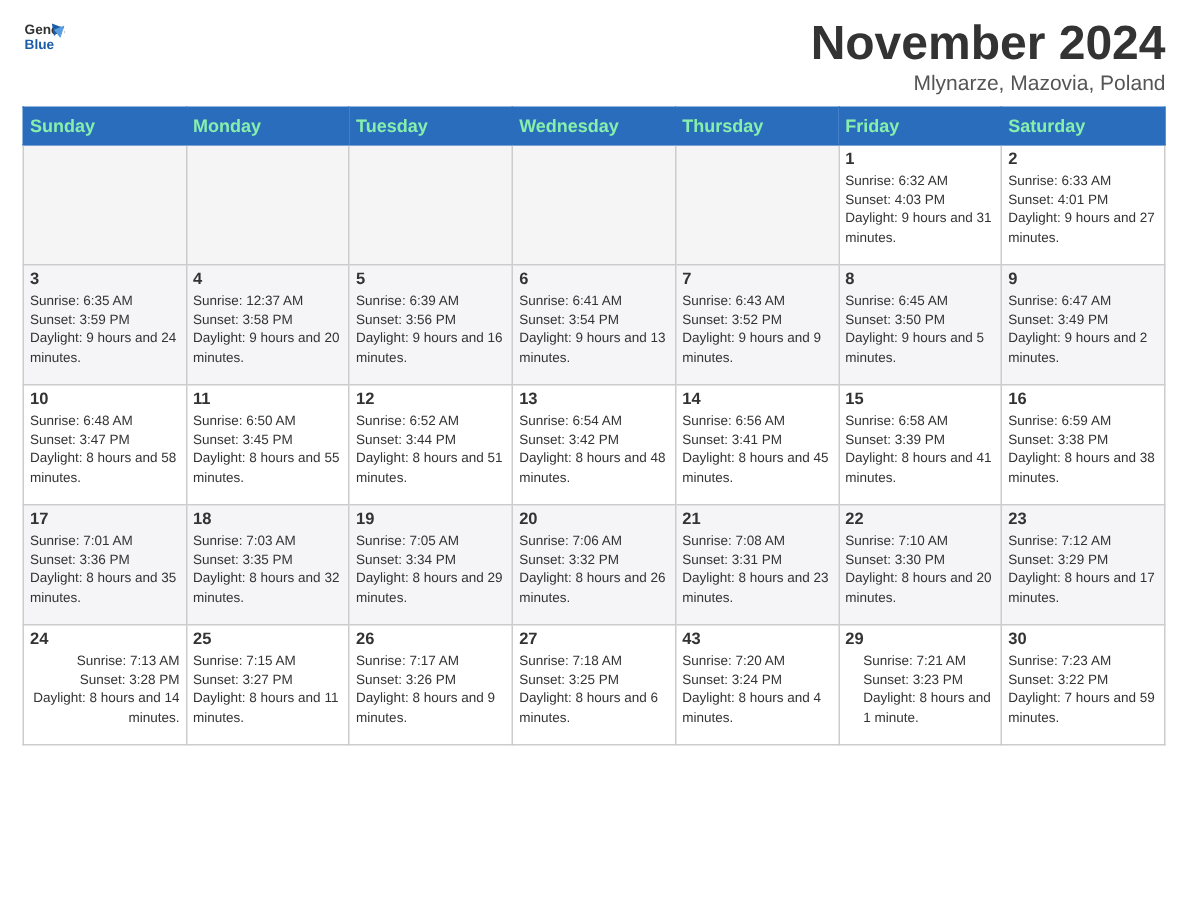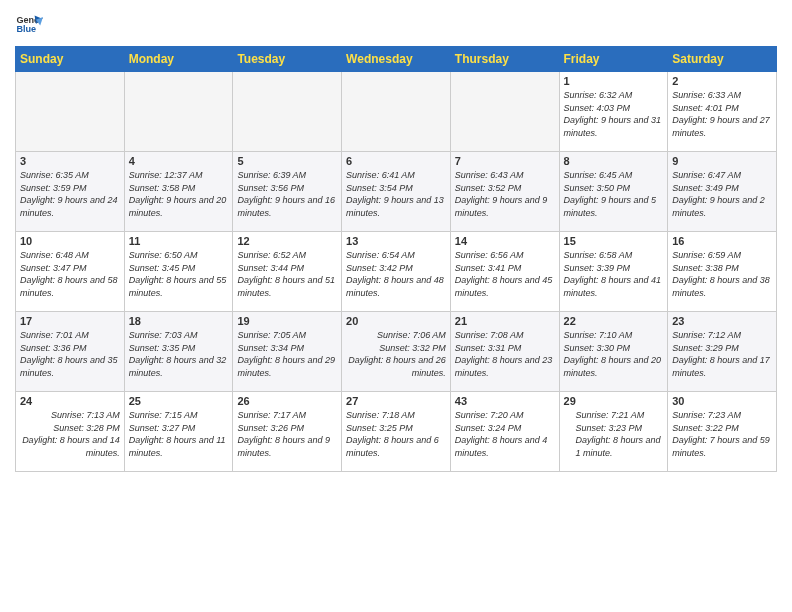--- a/index.html
+++ b/index.html
@@ -41,21 +41,21 @@
       font-size: 14px;
       color: #555;
     }
     table {
       width: 100%;
       border-collapse: collapse;
       table-layout: fixed;
     }
     th {
       background: #2a6dbd;
-      color: #fde047;
+      color: #86efac;
       text-align: left;
       padding: 5px 4px;
       font-size: 12px;
       font-weight: bold;
       border: 1px solid #2a6dbd;
     }
     td {
       border: 1px solid #ccc;
       vertical-align: top;
       padding: 3px 4px;
@@ -72,41 +72,44 @@
     }
     .day-num {
       font-size: 11px;
       font-weight: bold;
       display: block;
       margin-bottom: 2px;
     }
     .day-info {
       line-height: 1.4;
       font-size: 9px;
-      font-style: italic;
     }
     tr:nth-child(odd) td:not(.empty) {
       background: #fff;
     }
     tr:nth-child(even) td:not(.empty) {
       background: #f5f5f8;
     }
   </style>
 </head>
 <body>
 
 <div class="container">
   <div class="header-row">
     <div class="logo">
       <svg class="logo-icon" viewBox="0 0 40 40">
         <text x="2" y="18" font-size="13" font-weight="bold" fill="#333">General</text>
         <text x="2" y="32" font-size="13" font-weight="bold" fill="#1a5ca8">Blue</text>
         <polygon points="28,8 38,12 30,20" fill="#1a5ca8"></polygon>
         <polygon points="30,14 40,10 36,22" fill="#5a9de0"></polygon>
       </svg>
+    </div>
+    <div class="title-block">
+      <div class="month-title">November 2024</div>
+      <div class="subtitle">Mlynarze, Mazovia, Poland</div>
     </div>
   </div>
 
   <table>
     <thead>
       <tr>
         <th>Sunday</th>
         <th>Monday</th>
         <th>Tuesday</th>
         <th>Wednesday</th>
@@ -237,21 +240,21 @@
 Daylight: 8 hours and 32 minutes.</div>
           </td>
           <td class="shaded">
             <span class="day-num">19</span>
             <div class="day-info" style="white-space: pre-line;">Sunrise: 7:05 AM
 Sunset: 3:34 PM
 Daylight: 8 hours and 29 minutes.</div>
           </td>
           <td class="shaded">
             <span class="day-num">20</span>
-            <div class="day-info" style="white-space: pre-line; text-align: right;">Sunrise: 7:06 AM
+            <div class="day-info" style="white-space: pre-line;">Sunrise: 7:06 AM
 Sunset: 3:32 PM
 Daylight: 8 hours and 26 minutes.</div>
           </td>
           <td class="shaded">
             <span class="day-num">21</span>
             <div class="day-info" style="white-space: pre-line;">Sunrise: 7:08 AM
 Sunset: 3:31 PM
 Daylight: 8 hours and 23 minutes.</div>
           </td>
           <td class="shaded">

